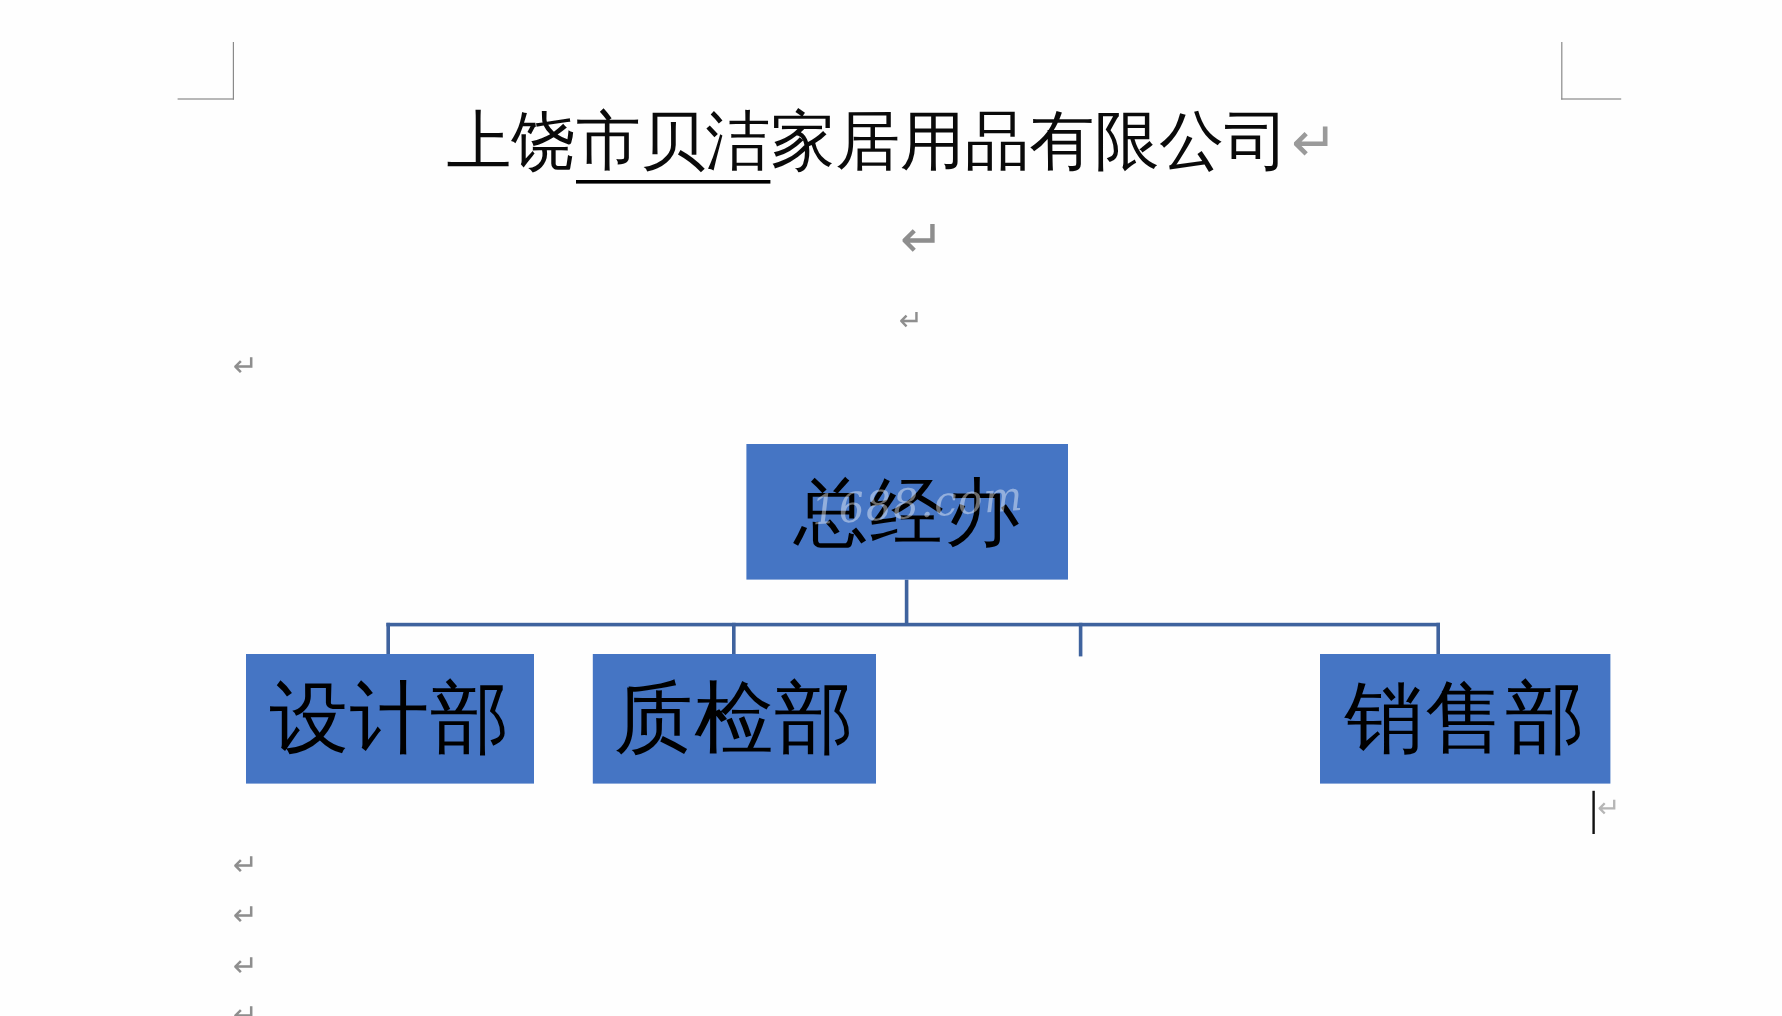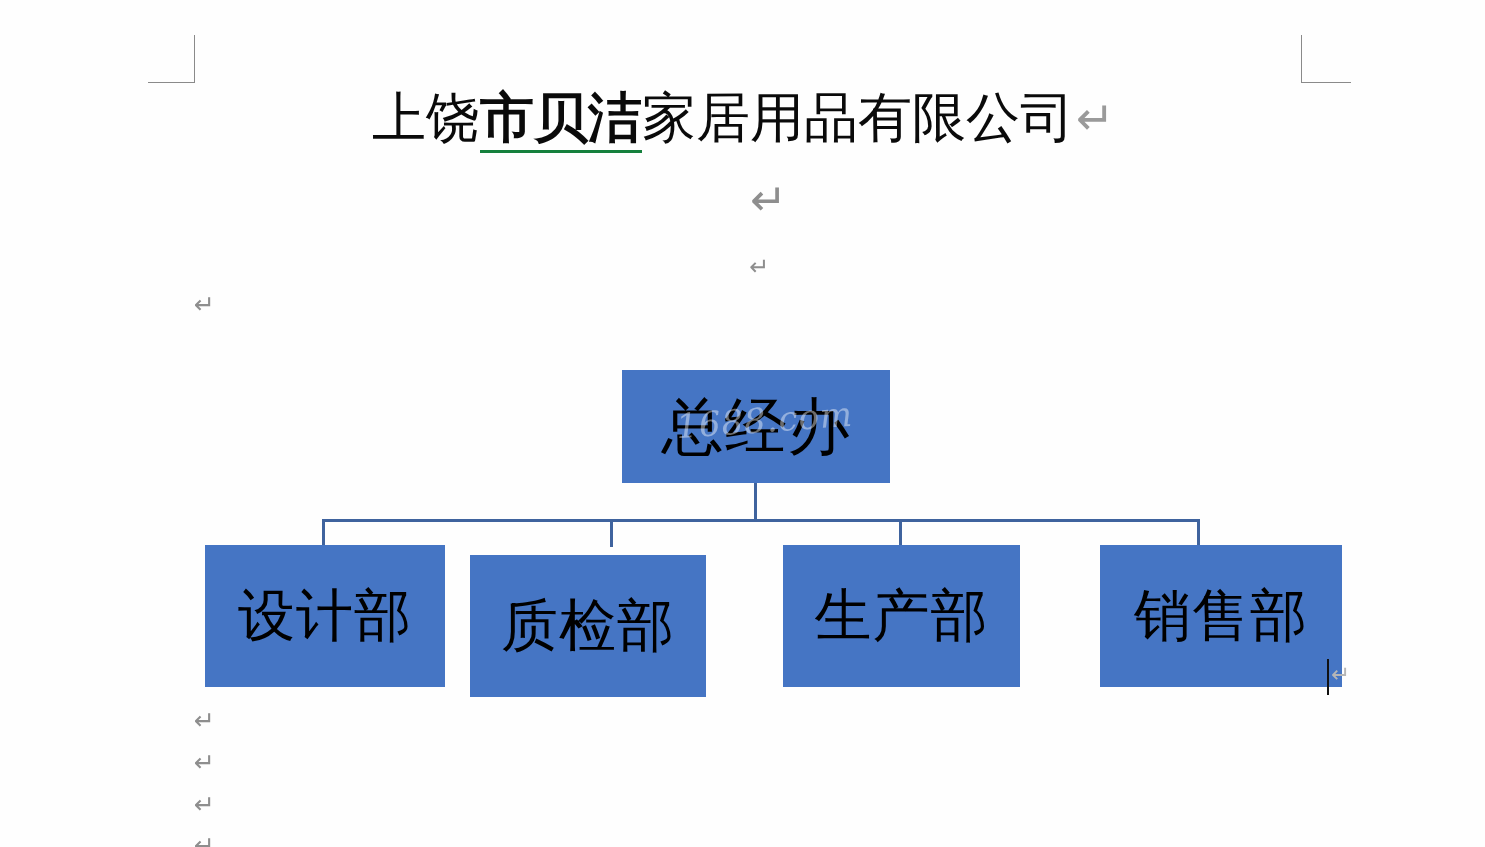--- a/index.html
+++ b/index.html
@@ -45,23 +45,22 @@
     font-size: 54px;
     line-height: 64px;
     color: #0a0a0a;
     white-space: nowrap;
     letter-spacing: 0px;
     font-family: "DejaVu Sans", "Liberation Sans", sans-serif;
     font-weight: 400;
   }
   #doc-title .seg-plain { }
   #doc-title .seg-underlined {
-    border-bottom: 3px solid #15803d;
+    border-bottom: 3px solid #000000;
     padding-bottom: 1px;
-    font-weight: bold;
   }
   #doc-title .pilcrow {
     color: #9a9a9a;
     font-size: 46px;
     vertical-align: 2px;
     margin-left: 2px;
   }
 
   
   .pilcrow-mark {
@@ -102,26 +101,26 @@
   }
   #node-root {
     left: 622px;
     top: 370px;
     width: 268px;
     height: 113px;
     font-size: 62px;
   }
   .org-node.child {
     top: 545px;
-    height: 142px;
-    font-size: 57px;
+    height: 108px;
+    font-size: 66px;
     font-family: Liberation Mono, monospace;
   }
   #node-design { left: 205px;  width: 240px; }
-  #node-qa     { left: 470px;  width: 236px; margin-top: 10px; }
+  #node-qa     { left: 494px;  width: 236px; }
   #node-prod   { left: 783px;  width: 237px; }
   #node-sales  { left: 1068px; width: 242px; margin-left: 32px; }
 
   
   .connector {
     position: absolute;
     background: #3F639E;
     pointer-events: none;
   }
   .connector.vert { width: 3px; }
@@ -206,23 +205,20 @@
     <div class="org-node" id="node-root">
       <span>总经办</span>
     </div>
 
     <div class="org-node child" id="node-design">
       <span>设计部</span>
     </div>
     <div class="org-node child" id="node-qa">
       <span>质检部</span>
     </div>
-    <div class="org-node child" id="node-prod">
-      <span>生产部</span>
-    </div>
     <div class="org-node child" id="node-sales">
       <span>销售部</span>
     </div>
 
     <div id="watermark">1688.com</div>
   </div>
 
   <div id="text-caret"></div>
   <div id="caret-pilcrow">↵</div>
 

